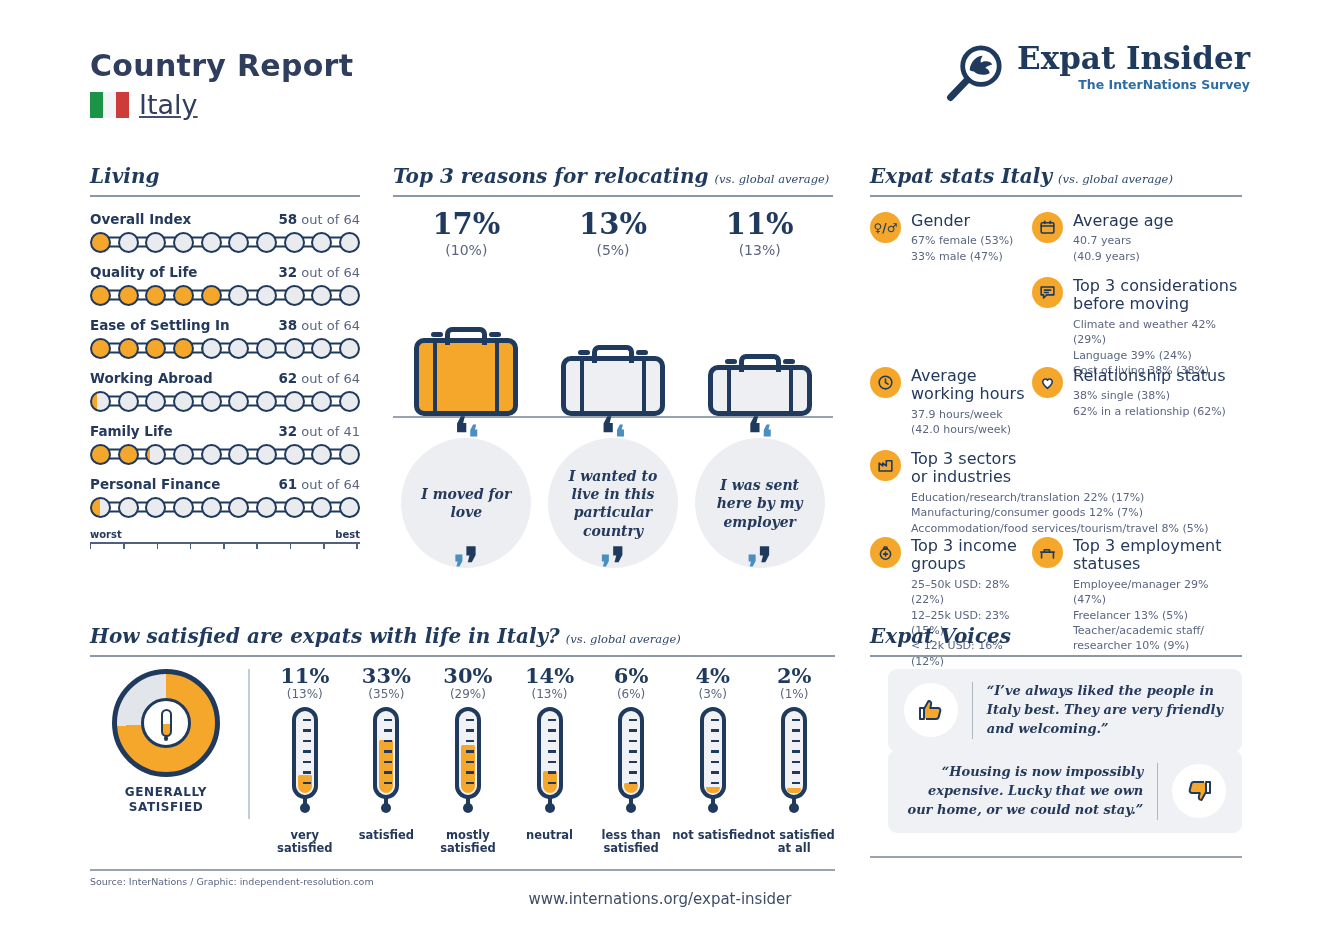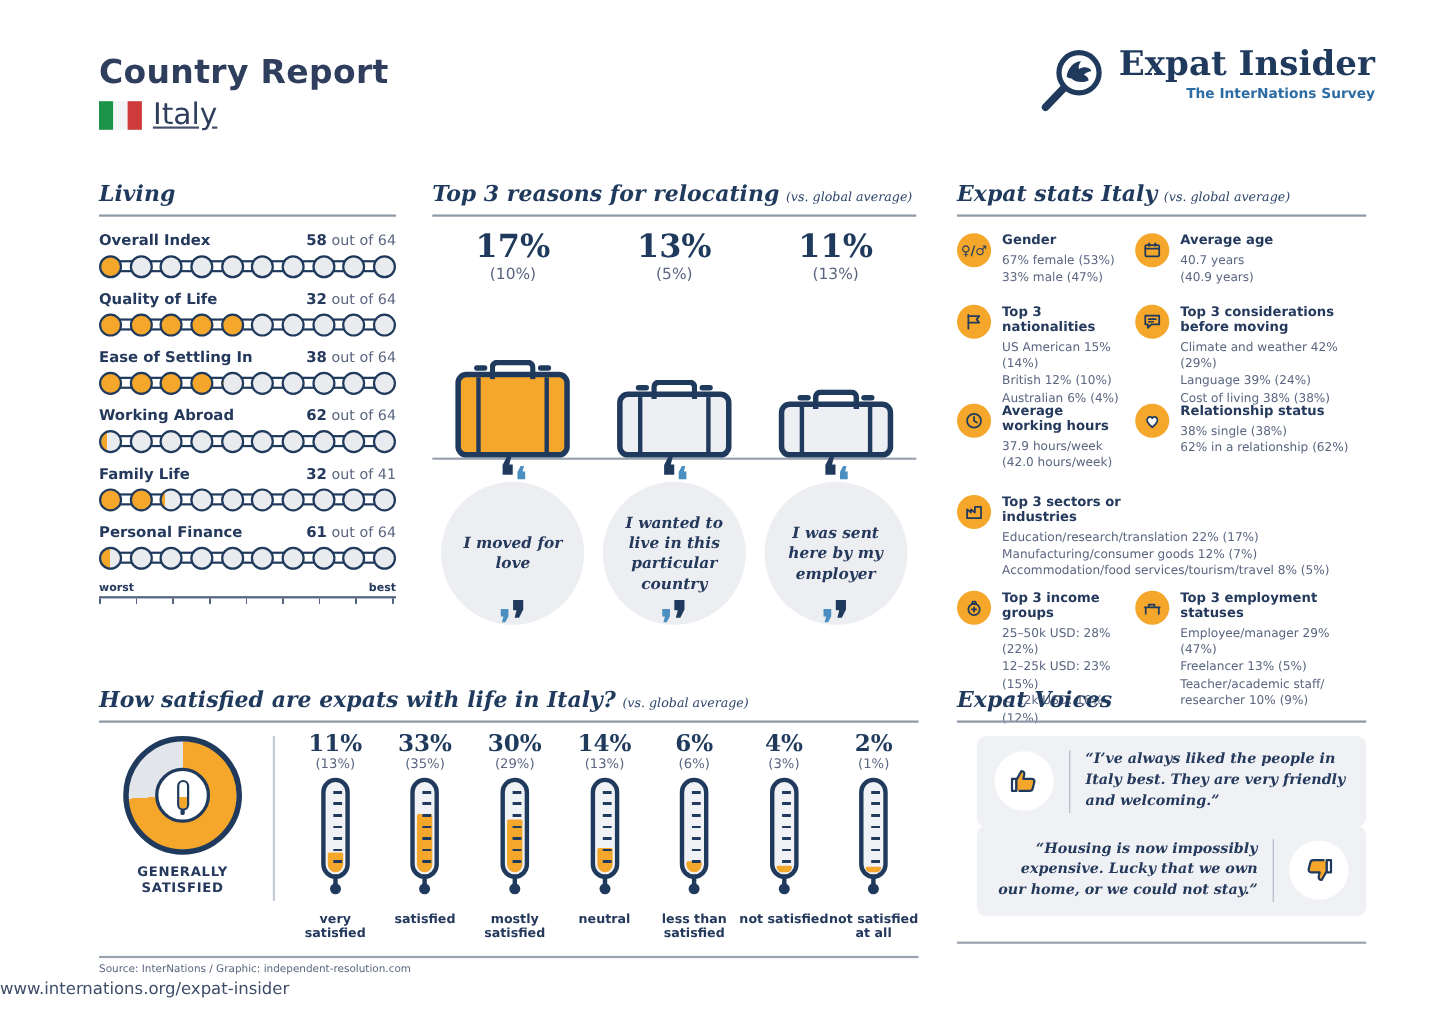--- a/index.html
+++ b/index.html
@@ -69,21 +69,21 @@
   .qm-big { font-size:44px; color:#1F3A5C; }
   .qm-sm  { font-size:33px; color:#4A8FC0; }
 
   
   .stats { left:870px; top:165px; width:372px; }
   .stats-body { position:relative; margin-top:7px; height:450px; }
   .stat { position:absolute; display:flex; gap:10px; }
   .stat-ic { flex:0 0 31px; width:31px; height:31px; border-radius:50%; background:#F5A72B;
       display:flex; align-items:center; justify-content:center; color:#1F3A5C; font-size:12px; font-weight:700; }
   .stat-ic svg { width:19px; height:19px; stroke:#1F3A5C; fill:none; stroke-width:2; stroke-linecap:round; stroke-linejoin:round; }
-  .stat-title { font-size:12px; font-weight:700; color:#24395c; line-height:1.15; margin-bottom:3px; }
+  .stat-title { font-size:16px; font-weight:400; color:#24395c; line-height:1.15; margin-bottom:3px; }
   .stat-line { font-size:11px; color:#5a6680; line-height:1.4; }
 
   
   .sat { left:90px; top:625px; width:745px; }
   .sat-body { display:flex; margin-top:8px; }
   .sat-left { width:152px; text-align:center; }
   .sat-big { font-family:"DejaVu Serif","Liberation Serif",serif; font-weight:700; font-size:44px; color:#1F3A5C; line-height:.95; }
   .donut { position:relative; width:108px; height:108px; margin:4px auto 0; border-radius:50%; border:5px solid #1F3A5C;
       display:flex; align-items:center; justify-content:center; }
   .donut-hole { width:50px; height:50px; border-radius:50%; background:#fff; border:3px solid #1F3A5C;
@@ -115,21 +115,21 @@
   .bubble2 { top:125px; }
   .vo-ic { flex:0 0 54px; width:54px; height:54px; border-radius:50%; background:#fff; display:flex; align-items:center; justify-content:center; }
   .vo-div { width:2px; align-self:stretch; background:#AEB6C2; margin:0 14px; }
   .vo-text { font-family:"DejaVu Serif","Liberation Serif",serif; font-style:italic; font-weight:700; font-size:13px; color:#24395c; line-height:1.45; }
   .bubble2 .vo-text { text-align:right; }
   .tail-down { position:absolute; top:122px; left:52px; width:0; height:0; border-top:17px solid #EFF1F4; border-right:17px solid transparent; }
   .tail-up { position:absolute; top:122px; right:56px; width:0; height:0; border-bottom:17px solid #EFF1F4; border-left:17px solid transparent; }
   .vo-footline { position:absolute; left:0; right:0; top:231px; border-top:2px solid #9AA3AF; }
 
   
-  .footer { position:absolute; left:0; right:0; top:890px; font-size:15px; color:#3d4d68; }
+  .footer { position:absolute; left:0; right:0; top:890px; text-align:center; font-size:15px; color:#3d4d68; }
 </style>
 </head>
 <body>
 
 <div class="page">
 
   <div class="hdr">
     <div class="hdr-title">Country Report</div>
     <div class="hdr-country">
       <span class="flag">
@@ -366,34 +366,20 @@
               <line x1="15.5" y1="4" x2="15.5" y2="7"></line>
             </svg>
           </span>
         <div>
             <div class="stat-title">Average age</div>
           <div class="stat-line">40.7 years</div>
           <div class="stat-line">(40.9 years)</div>
           </div>
       </div>
 
-      <div class="stat" style="left:0;top:73px;width:158px">
-        <span class="stat-ic">
-            <svg viewBox="0 0 24 24">
-              <line x1="5.5" y1="4" x2="5.5" y2="20"></line>
-              <path d="M5.5 5.5 h12.5 l-3 3.8 3 3.8 H5.5"></path>
-            </svg>
-          </span>
-        <div>
-            <div class="stat-title">Top 3 nationalities</div>
-          <div class="stat-line">US American 15% (14%)</div>
-          <div class="stat-line">British 12% (10%)</div>
-          <div class="stat-line">Australian 6% (4%)</div>
-          </div>
-      </div>
 
       <div class="stat" style="left:162px;top:73px;width:210px">
         <span class="stat-ic">
             <svg viewBox="0 0 24 24">
               <path d="M4 5 h16 v10 h-9 l-4 4 v-4 H4 z"></path>
               <line x1="8" y1="9" x2="16" y2="9"></line>
               <line x1="8" y1="12" x2="13" y2="12"></line>
             </svg>
           </span>
         <div>

